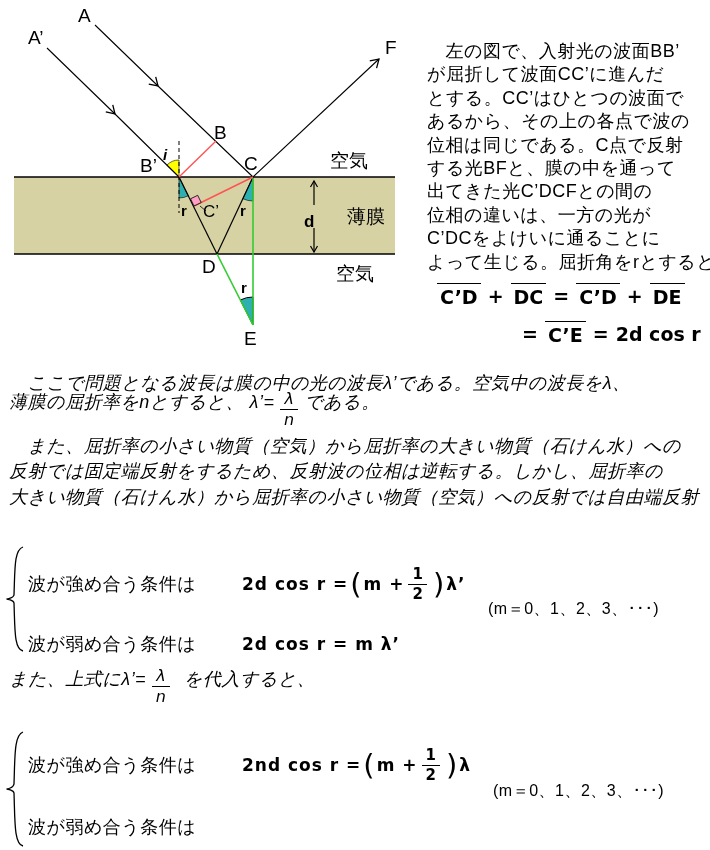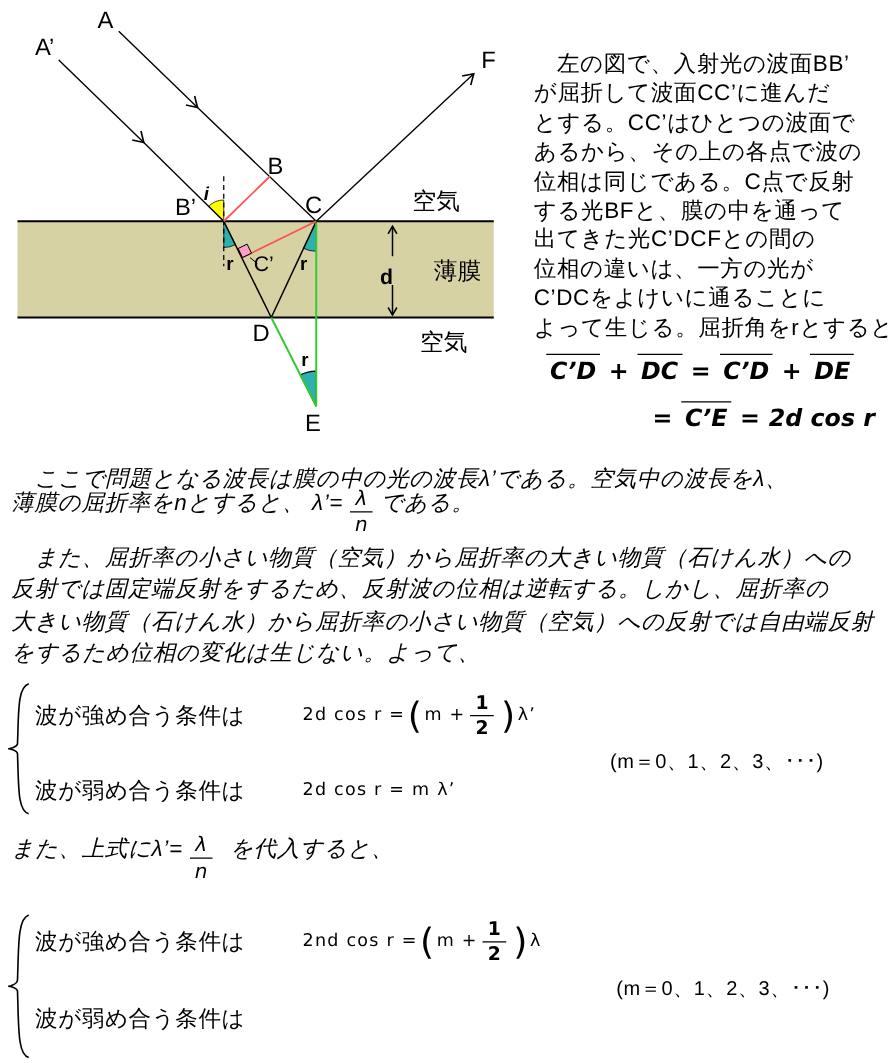--- a/index.html
+++ b/index.html
@@ -4,35 +4,35 @@
 <style>
   html,body{margin:0;padding:0;background:#fff;}
   .page{position:relative;width:710px;height:850px;background:#fff;overflow:hidden;
         font-family:"Liberation Sans","DejaVu Sans",sans-serif;color:#000;}
   .abs{position:absolute;}
   
   .intro{left:427px;top:40px;font-size:18px;line-height:23.4px;letter-spacing:0.5px;}
   .intro div{white-space:nowrap;}
   
   .pathf{left:437px;top:283px;font-family:"DejaVu Sans",sans-serif;font-size:19px;font-weight:bold;}
-  .pathf .row{display:flex;align-items:flex-end;white-space:nowrap;font-style:italic;}
+  .pathf .row{display:flex;align-items:center;white-space:nowrap;}
   .pathf .row2{margin-top:13px;margin-left:78px;}
   .ol{display:inline-block;border-top:1.7px solid #000;padding:2px 3px 0 3px;}
   .op{margin:0 7px;}
   
   .para{left:9px;font-size:18px;line-height:25.3px;letter-spacing:0.5px;white-space:nowrap;font-style:italic;}
   .fline{display:flex;white-space:nowrap;}
   .frac{display:inline-flex;flex-direction:column;align-items:center;line-height:1.1;
         font-family:"DejaVu Sans",sans-serif;font-size:16px;margin:0 6px;}
   .frac .num{border-bottom:1.6px solid #000;padding:0 4px 1px 4px;}
   .frac .den{padding-top:1px;}
   
-  .crow{display:flex;align-items:center;white-space:nowrap;}
+  .crow{display:flex;align-items:center;white-space:nowrap;margin-top:12px;}
   .clabel{display:inline-block;width:214px;font-size:18px;letter-spacing:0.5px;}
-  .math{font-family:"DejaVu Sans",sans-serif;font-weight:normal;font-size:14px;letter-spacing:1px;}
+  .math{font-family:"DejaVu Sans",sans-serif;font-weight:bold;font-size:17px;letter-spacing:1px;}
   .bigp{font-family:"DejaVu Sans",sans-serif;font-size:29px;font-weight:400;line-height:1;margin:0 2px;}
   .mnote{font-size:16px;letter-spacing:0.5px;white-space:nowrap;}
   .cfrac{font-size:15px;font-weight:bold;margin:0 4px;}
   svg text{font-family:"Liberation Sans","DejaVu Sans",sans-serif;}
 </style>
 </head>
 <body>
 
 <div class="page">
 
@@ -136,21 +136,20 @@
       <span class="num">λ</span>
       <span class="den">n</span>
     </span>
     <span>である。</span>
   </div>
 
   <div class="abs para" style="top:434px;line-height:25.3px">
     <div>　また、屈折率の小さい物質（空気）から屈折率の大きい物質（石けん水）への</div>
     <div>反射では固定端反射をするため、反射波の位相は逆転する。しかし、屈折率の</div>
     <div>大きい物質（石けん水）から屈折率の小さい物質（空気）への反射では自由端反射</div>
-    <div>をするため位相の変化は生じない。よって、</div>
   </div>
 
   <svg class="abs" style="left:4px;top:546px" width="24" height="108" viewBox="0 0 24 108">
     <path d="M19,1 C10,4 11,23 10,49 C9.5,52 3,53 2.5,53 C3,53 9.5,54 10,57 C11,83 10,103 19,105" fill="none" stroke="#000" stroke-width="1.3"></path>
   </svg>
   <div class="abs crow" style="left:28px;top:548px;height:48px">
     <span class="clabel">波が強め合う条件は</span>
     <span class="math">2d cos r =</span>
     <span class="bigp">(</span>
     <span class="math">m +</span>

